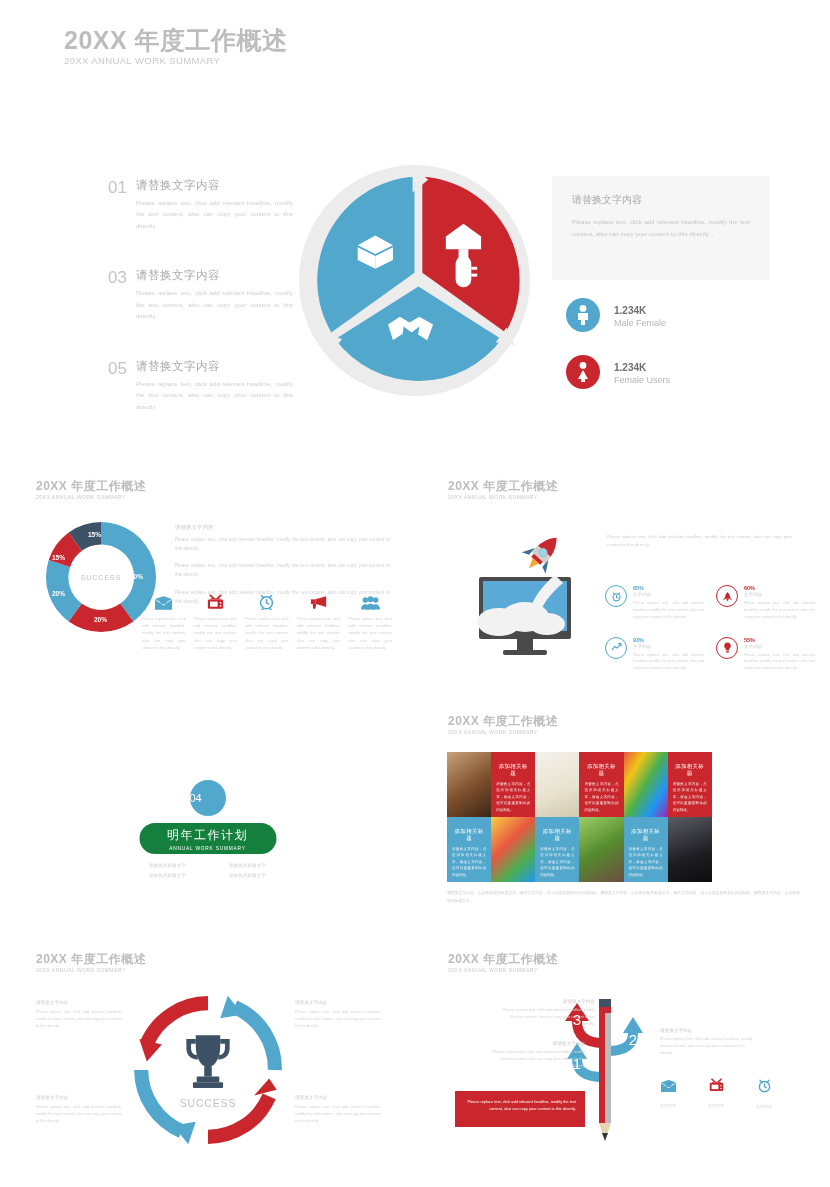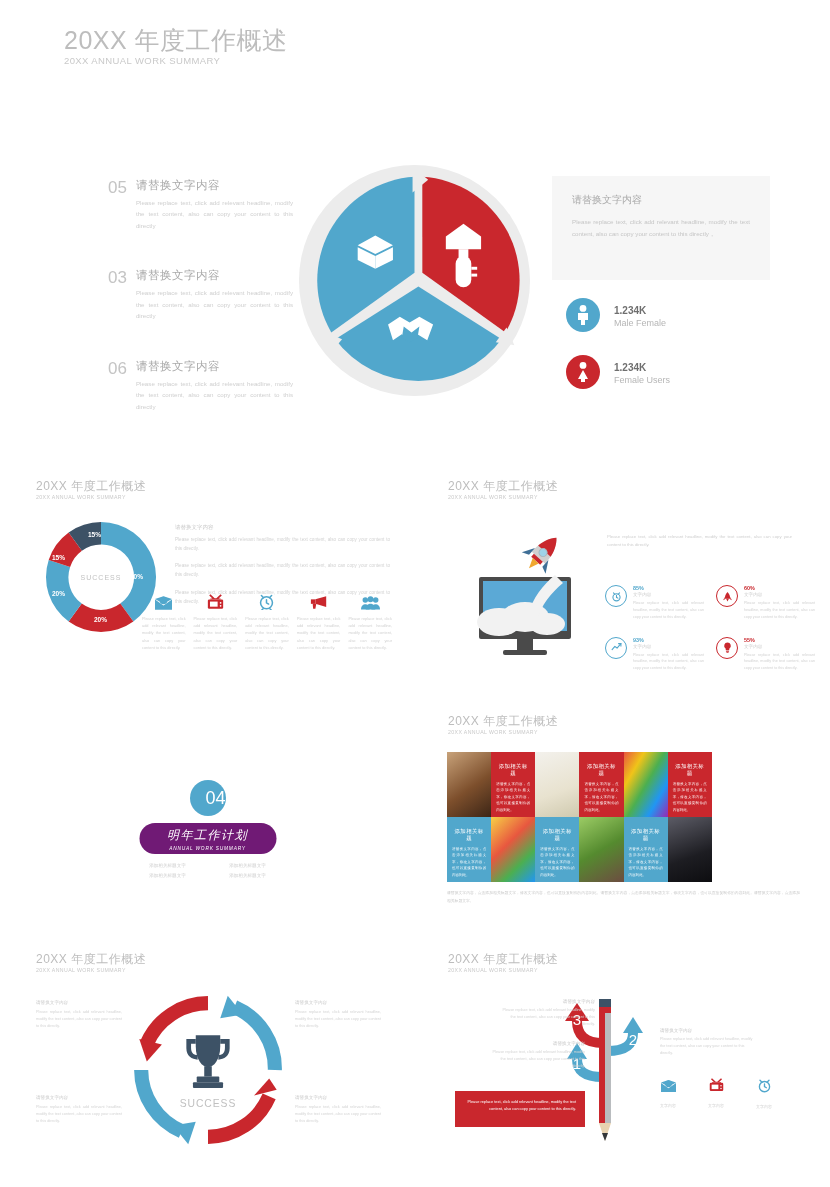--- a/index.html
+++ b/index.html
@@ -6,21 +6,21 @@
   html,body { background:#ffffff; }
   body {
     width:830px; height:1187px; position:relative;
     font-family:"Liberation Sans","DejaVu Sans",sans-serif;
     color:#8c8c8c; overflow:hidden;
   }
   .slide { position:absolute; }
 
   
   .sec-title { line-height:1; }
-  .sec-title .cn { color:#bdbdbd; font-weight:400; letter-spacing:.5px; }
+  .sec-title .cn { color:#bdbdbd; font-weight:700; letter-spacing:.5px; }
   .sec-title .en { color:#c9c9c9; letter-spacing:.4px; margin-top:3px; }
 
   .hero-title .cn { font-size:25px; }
   .hero-title .en { font-size:9.5px; }
   .small-title .cn { font-size:12px; }
   .small-title .en { font-size:5.2px; }
 
   
   #s1 { left:0; top:0; width:830px; height:440px; }
   .s1-list { position:absolute; left:108px; top:178px; width:185px; }
@@ -67,22 +67,22 @@
     display:grid; grid-template-columns:1fr 1fr; gap:16px 12px; }
   .s3-cell { display:flex; gap:6px; }
   .s3-ring { width:22px; height:22px; border-radius:50%; border:1.2px solid; display:flex; align-items:center; justify-content:center; flex:0 0 auto; }
   .s3-pct { font-size:5.4px; font-weight:bold; }
   .s3-cn { font-size:4.6px; color:#c9c9c9; margin:1px 0 3px; }
   .s3-tx { font-size:3.7px; line-height:1.85; color:#d2d2d2; text-align:justify; }
 
   
   #s4 { left:0; top:760px; width:415px; height:180px; }
   .s4-circle { position:absolute; left:50%; top:20px; transform:translateX(-50%);
-    width:36px; height:36px; border-radius:50%; display:flex; align-items:center; justify-content:flex-end;
-    color:#fff; font-size:18px; }
+    width:36px; height:36px; border-radius:50%; display:flex; align-items:center; justify-content:flex-start;
+    color:#fff; font-size:11px; }
   .s4-pill { position:absolute; left:50%; top:63px; transform:translateX(-50%);
     width:137px; height:31px; border-radius:16px; color:#fff;
     display:flex; flex-direction:column; align-items:center; justify-content:center; }
   .s4-pill .cn { font-size:12px; letter-spacing:1.5px; }
   .s4-pill .en { font-size:4.8px; letter-spacing:.8px; margin-top:2px; }
   .s4-bullets { position:absolute; left:50%; top:103px; transform:translateX(-50%);
     width:160px; display:flex; flex-wrap:wrap; row-gap:5px; }
   .s4-bullets span { width:50%; font-size:4.6px; color:#cdcdcd; text-align:center; }
 
   
@@ -122,35 +122,35 @@
 
 <div class="slide" id="s1">
 
   <div class="sec-title hero-title" style="position:absolute;left:64px;top:28px;">
     <div class="cn">20XX 年度工作概述</div>
     <div class="en">20XX ANNUAL WORK SUMMARY</div>
   </div>
 
   <div class="s1-list">
     <div class="s1-item">
-      <div class="s1-num">05</div>
+      <div class="s1-num">01</div>
       <div>
         <div class="s1-h">请替换文字内容</div>
         <div class="s1-b">Please replace text, click add relevant headline, modify the text content, also can copy your content to this directly</div>
       </div>
     </div>
     <div class="s1-item">
       <div class="s1-num">03</div>
       <div>
         <div class="s1-h">请替换文字内容</div>
         <div class="s1-b">Please replace text, click add relevant headline, modify the text content, also can copy your content to this directly</div>
       </div>
     </div>
     <div class="s1-item">
-      <div class="s1-num">06</div>
+      <div class="s1-num">05</div>
       <div>
         <div class="s1-h">请替换文字内容</div>
         <div class="s1-b">Please replace text, click add relevant headline, modify the text content, also can copy your content to this directly</div>
       </div>
     </div>
   </div>
 
   <svg class="cycle3" viewBox="0 0 240 240">
     <circle cx="120" cy="120" r="118" fill="#ececec"></circle>
     <g>
@@ -402,21 +402,21 @@
         <div class="s3-tx">Please replace text, click add relevant headline, modify the text content, also can copy your content to this directly.</div>
       </div>
     </div>
   </div>
 </div>
 
 <div class="slide" id="s4">
   <div class="s4-circle" style="background:#51a7cc;">
     <span>04</span>
   </div>
-  <div class="s4-pill" style="background:#701a75;font-style:italic;">
+  <div class="s4-pill" style="background:#15803d;">
     <span class="cn">明年工作计划</span>
     <span class="en">ANNUAL WORK SUMMARY</span>
   </div>
   <div class="s4-bullets">
     <span>添加相关标题文字</span>
     <span>添加相关标题文字</span>
     <span>添加相关标题文字</span>
     <span>添加相关标题文字</span>
   </div>
 </div>

